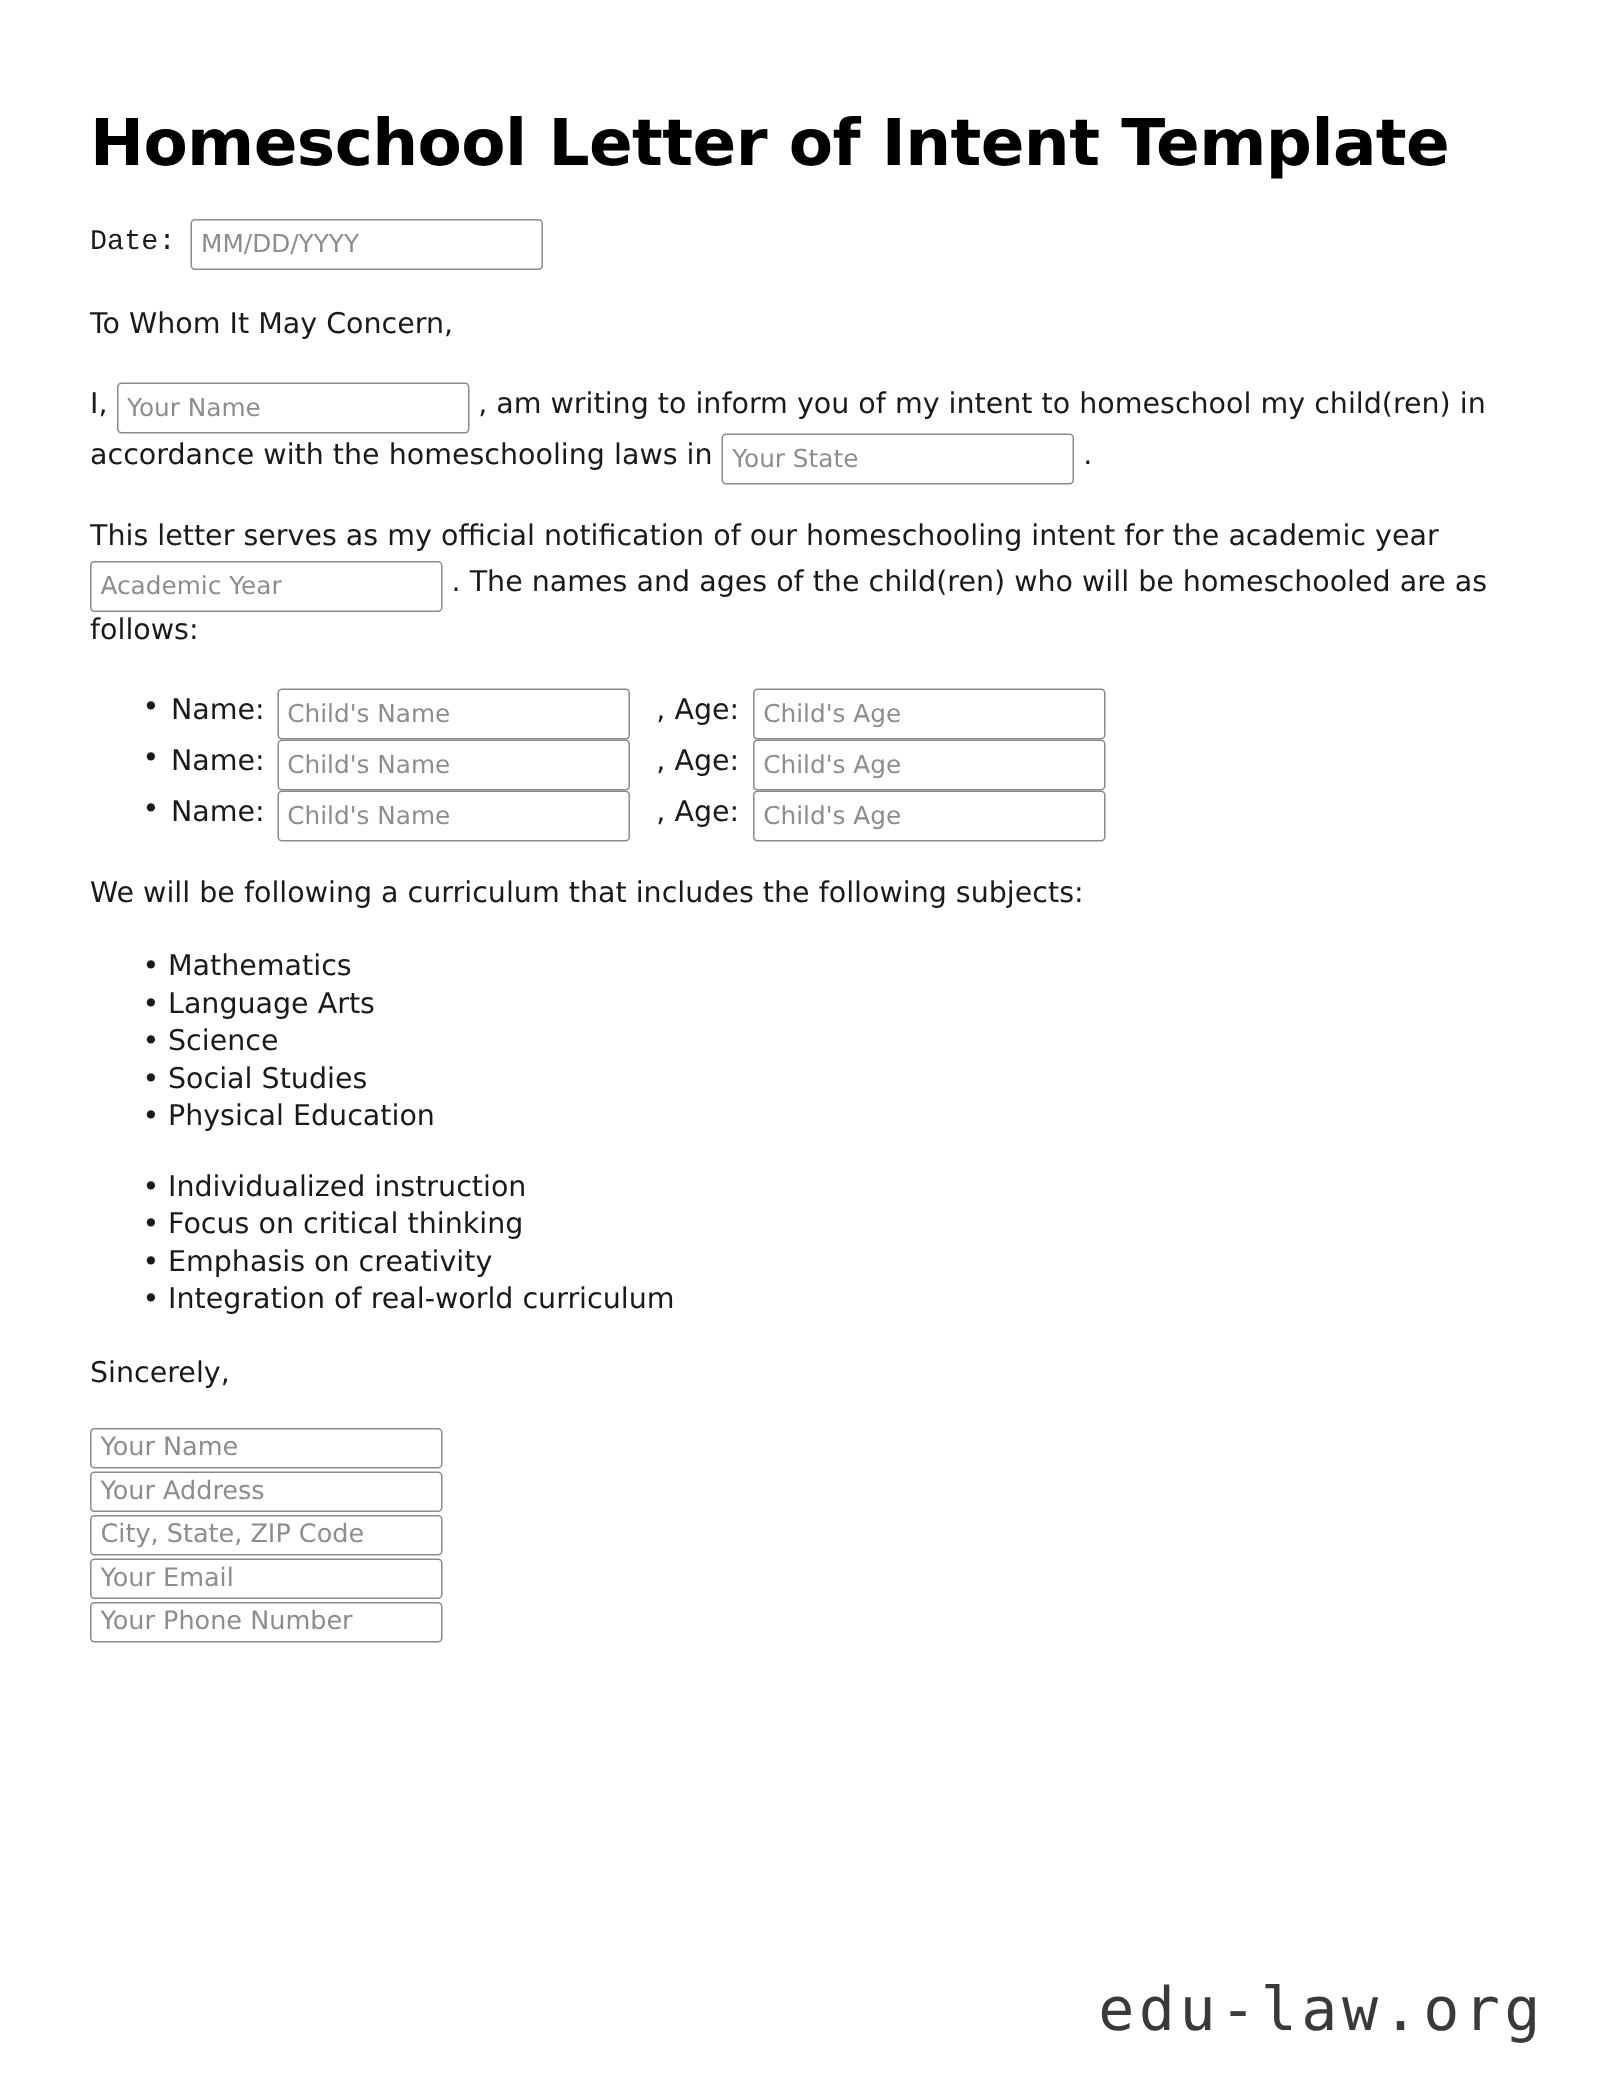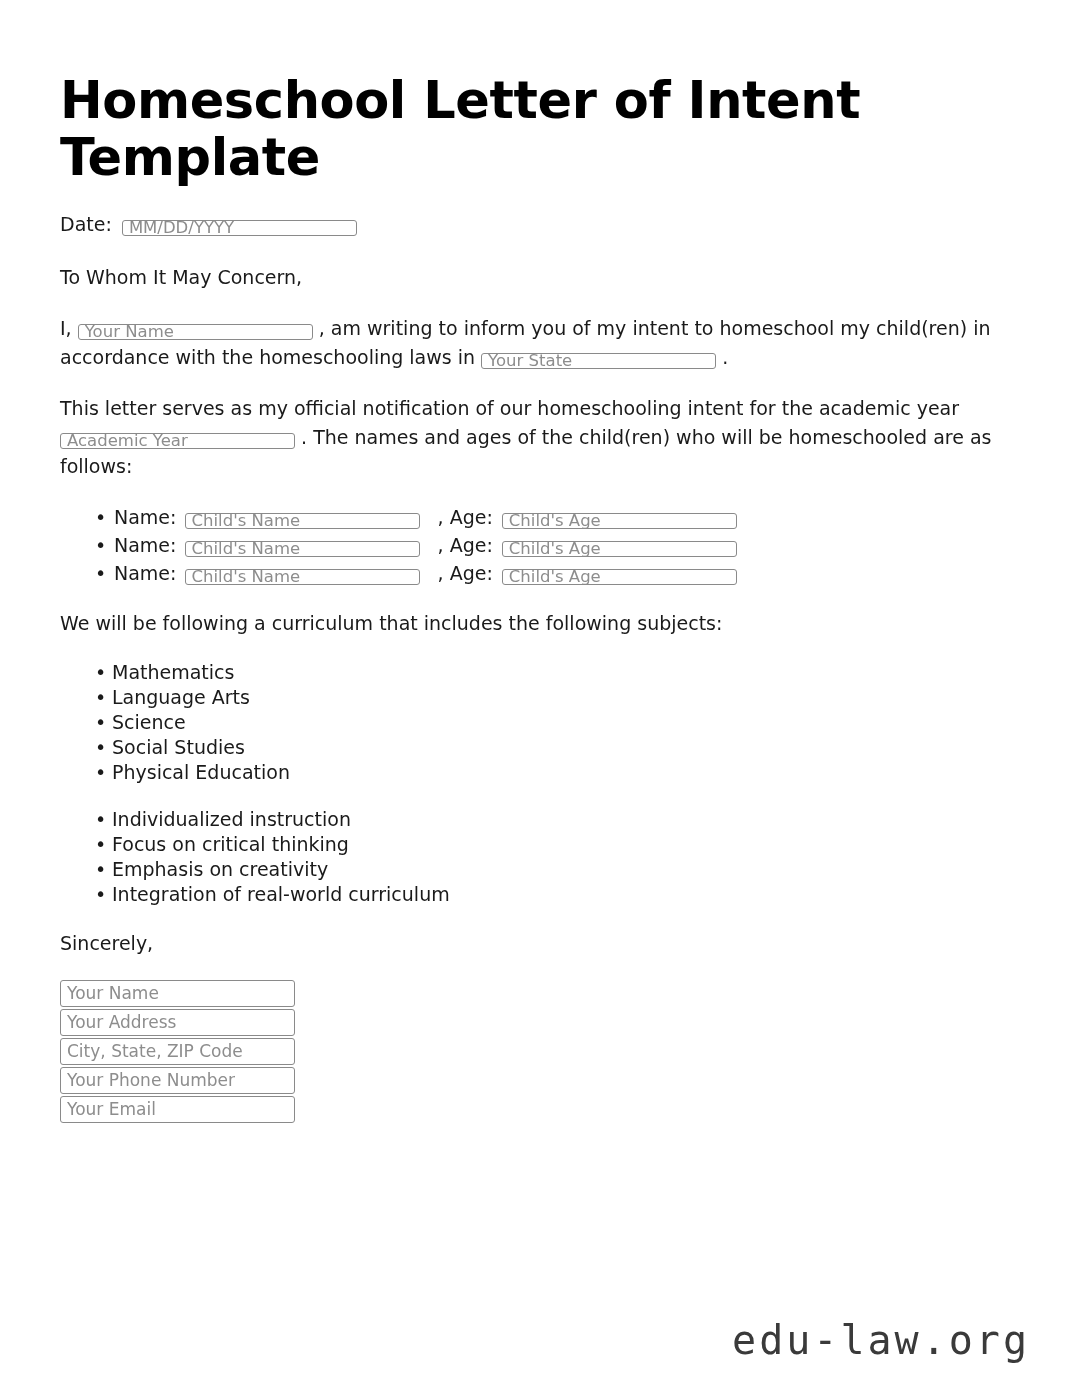--- a/index.html
+++ b/index.html
@@ -19,21 +19,21 @@
   }
   .page {
     position: absolute;
     left: 0; top: 0;
     width: 1075px;
     height: 1391px;
     padding: 60px 60px 0 60px;
   }
 
   h1.doc-title {
-    font-size: 51px;
+    font-size: 43px;
     font-weight: bold;
     letter-spacing: -0.4px;
     line-height: 1.12;
     margin: 12px 0 24px 0;
     color: #000000;
   }
 
   p.para {
     font-size: 19px;
     line-height: 29px;
@@ -43,38 +43,38 @@
 
   
   input.field {
     font-family: "DejaVu Sans", "Liberation Sans", sans-serif;
     font-size: 16.5px;
     color: #1a1a1a;
     background: #ffffff;
     border: 1px solid #8a8a8a;
     border-radius: 3px;
     padding: 3px 6px 4px 6px;
-    height: 16px;
+    height: 34px;
     width: 235px;
     vertical-align: baseline;
     position: relative;
     top: 2px;
     outline: none;
   }
   input.field::placeholder {
     color: #8d8d8d;
     opacity: 1;
   }
 
   .date-line {
     font-size: 19px;
     line-height: 29px;
     margin: 0 0 24px 0;
   }
-  .date-line .label { margin-right: 4px; }
+  .date-line .label { margin-right: 4px; font-family: Liberation Mono, monospace; }
 
   
   ul.child-list {
     list-style: none;
     margin: 0 0 22px 0;
     padding: 0;
   }
   ul.child-list li {
     font-size: 19px;
     line-height: 28px;
@@ -232,19 +232,19 @@
     </li>
   </ul>
 
 
   <p class="para">Sincerely,</p>
 
   <div class="sig-block">
     <input class="field" type="text" placeholder="Your Name" style="">
     <input class="field" type="text" placeholder="Your Address" style="">
     <input class="field" type="text" placeholder="City, State, ZIP Code" style="">
+    <input class="field" type="text" placeholder="Your Email" style="">
     <input class="field" type="text" placeholder="Your Phone Number" style="">
-    <input class="field" type="text" placeholder="Your Email" style="">
   </div>
 
   <div class="footer-watermark">edu-law.org</div>
 
 </div>
 
 </body></html>

